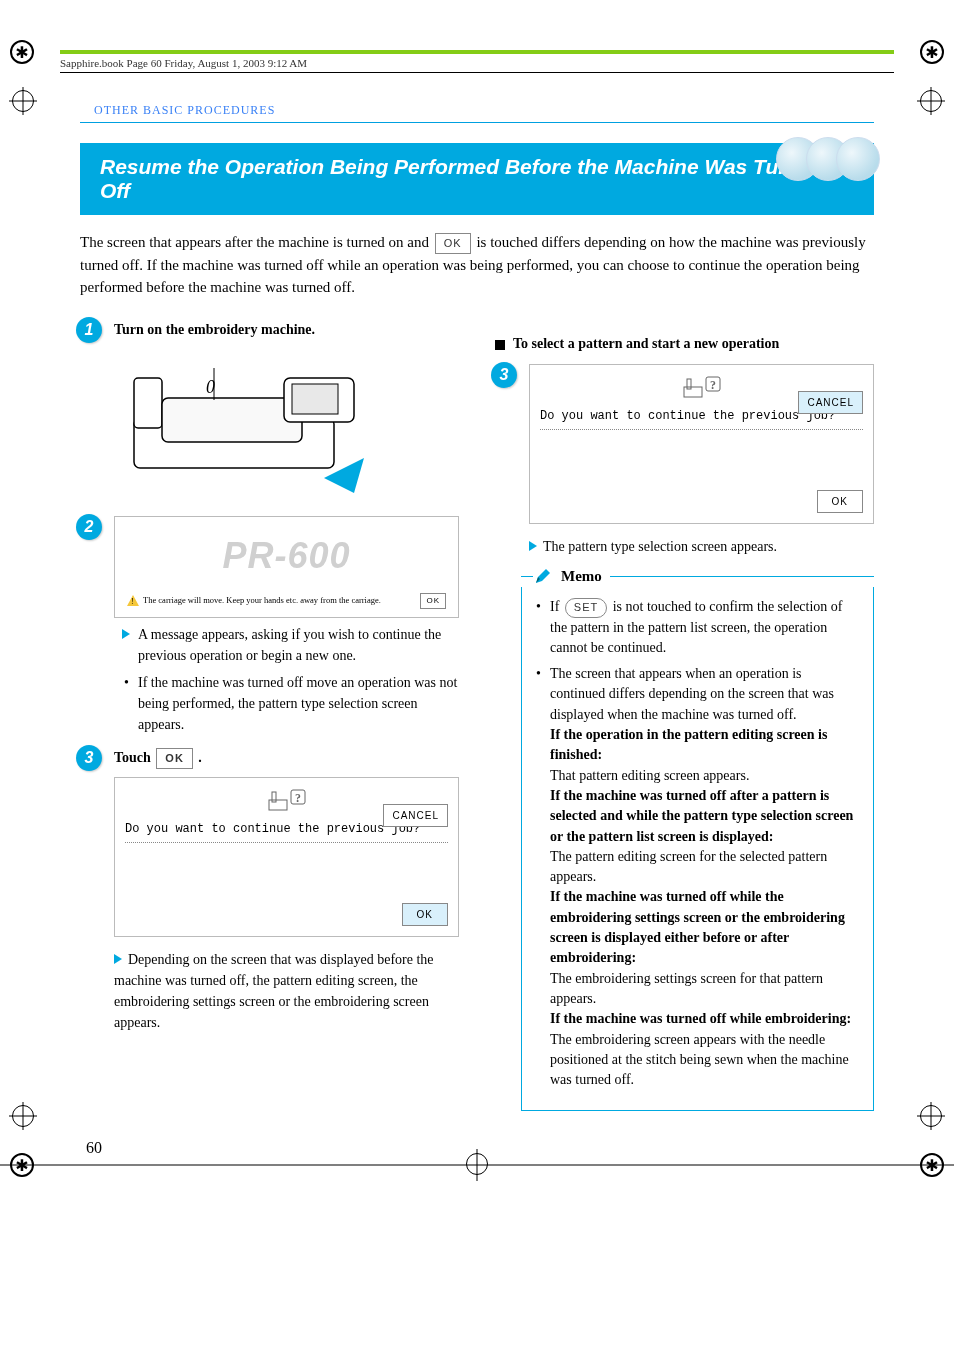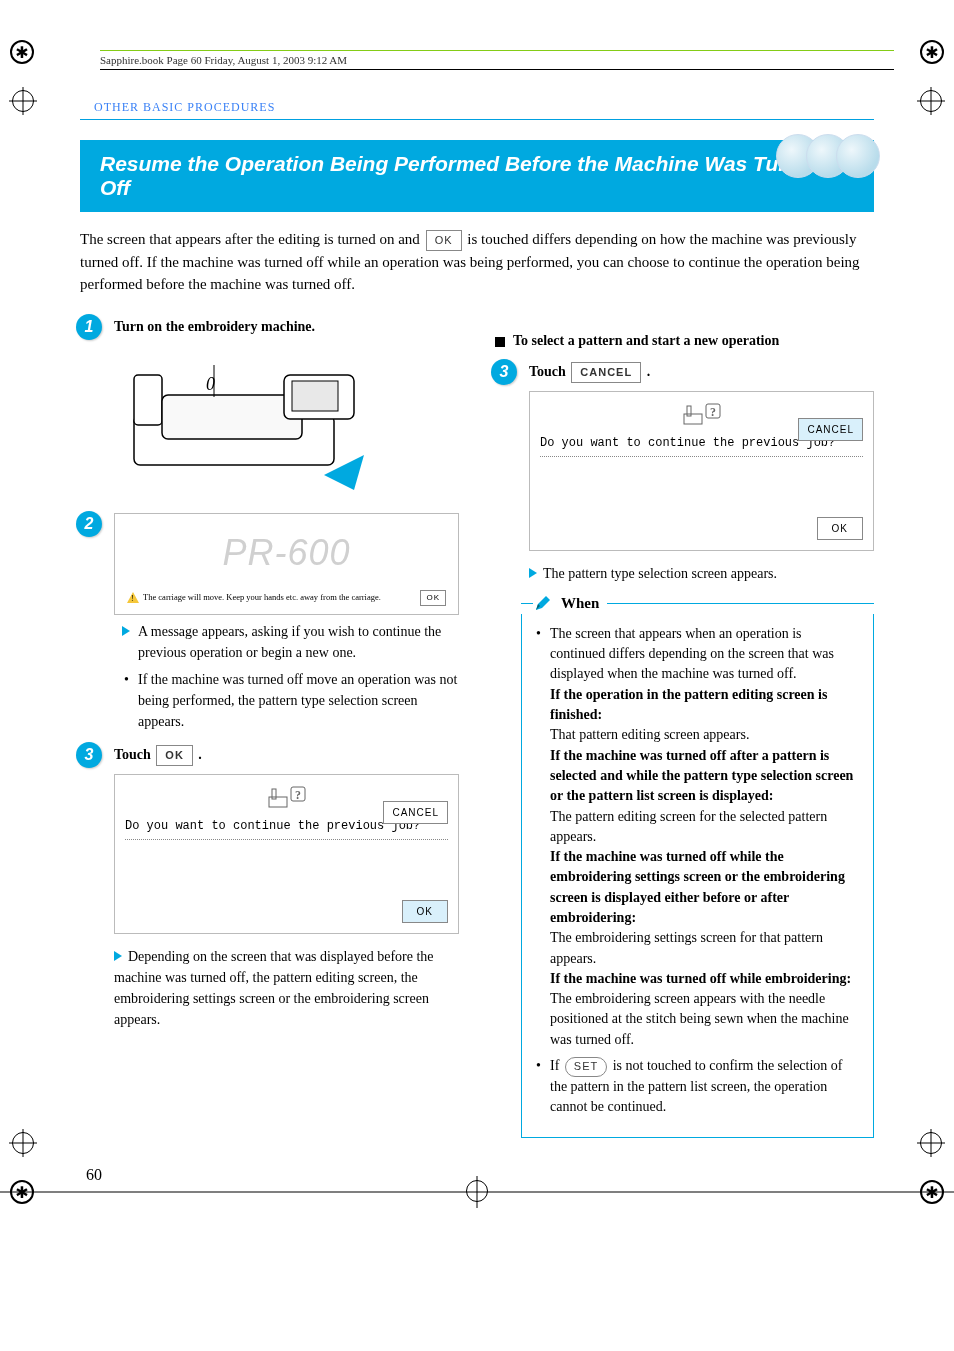--- a/index.html
+++ b/index.html
@@ -11,23 +11,22 @@
     position: relative;
     color: #000;
   }
   .page-wrap {
     position: relative;
     padding: 50px 60px 60px 60px;
   }
   .book-header {
     font-size: 11px;
     color: #333;
-    margin-left: 40px;
     margin-bottom: 30px;
-    border-top: 1px solid #84cc16;
+    border-top: 4px solid #84cc16;
     border-bottom: 1px solid #000;
     padding: 3px 0;
   }
   .crop-mark {
     position: absolute;
     width: 24px; height: 24px;
     border: 2px solid #000;
     border-radius: 50%;
     display: flex; align-items: center; justify-content: center;
   }
@@ -146,21 +145,21 @@
     margin: 10px 0 6px 34px;
     border: 1px solid #bbb;
     padding: 12px 8px 8px 8px;
     background: #fff;
     text-align: center;
   }
   .pr600-logo {
     font-family: 'Arial Black', Arial, sans-serif;
     font-size: 36px;
     font-style: italic;
-    font-weight: 400;
+    font-weight: 700;
     color: #d0d0d0;
     letter-spacing: 1px;
     margin-bottom: 10px;
   }
   .pr600-msg {
     font-size: 8.5px;
     text-align: left;
     padding: 0 4px;
     display: flex;
     align-items: center;
@@ -317,21 +316,21 @@
     <div class="title-banner">
       <span>Resume the Operation Being Performed Before the Machine Was Turned Off</span>
       <div class="banner-circles">
         <div class="c"></div>
           <div class="c"></div>
           <div class="c"></div>
       </div>
     </div>
 
     <p class="intro">
-      <span>The screen that appears after the editing is turned on and </span>
+      <span>The screen that appears after the machine is turned on and </span>
       <span class="ok-chip">OK</span>
       <span> is touched differs depending on how the machine was previously turned off. If the machine was turned off while an operation was being performed, you can choose to continue the operation being performed before the machine was turned off.</span>
     </p>
 
     <div class="columns">
 
       <div class="col">
 
         <div class="step">
           <div class="step-badge">
@@ -411,25 +410,20 @@
 
         <div class="sub-heading">
           <div class="square"></div>
           <span>To select a pattern and start a new operation</span>
         </div>
 
         <div class="step">
           <div class="step-badge">
               <span>3</span>
             </div>
-          <div class="step-title">
-            <span>Touch </span>
-            <span class="cancel-chip">CANCEL</span>
-            <span>.</span>
-          </div>
 
           <div class="dialog-box">
             <div class="dialog-icon">
               <svg width="40" height="26" viewBox="0 0 40 26">
                 <rect x="2" y="12" width="18" height="10" fill="none" stroke="#666"></rect>
                 <rect x="5" y="4" width="4" height="10" fill="none" stroke="#666"></rect>
                 <rect x="24" y="2" width="14" height="14" rx="2" fill="none" stroke="#666"></rect>
                 <text x="28" y="14" font-size="12" font-weight="bold" fill="#666">?</text>
               </svg>
             </div>
@@ -443,40 +437,40 @@
           </div>
         </div>
 
         <div class="memo-box">
           <div class="memo-header">
             <div class="line-l"></div>
             <svg class="memo-icon" viewBox="0 0 20 20">
               <polygon points="3,17 5,11 13,3 17,7 9,15" fill="#00A9E0"></polygon>
               <polygon points="3,17 5,11 7,13" fill="#067"></polygon>
             </svg>
-            <span class="memo-title">When</span>
+            <span class="memo-title">Memo</span>
             <div class="line-r"></div>
           </div>
           <ul class="memo-ul">
+            <li>
+              <span>If </span>
+              <span class="set-chip">SET</span>
+              <span> is not touched to confirm the selection of the pattern in the pattern list screen, the operation cannot be continued.</span>
+            </li>
             <li>
               <span>The screen that appears when an operation is continued differs depending on the screen that was displayed when the machine was turned off.</span><br>
               <span class="bold">If the operation in the pattern editing screen is finished:</span><br>
               <span>That pattern editing screen appears.</span><br>
               <span class="bold">If the machine was turned off after a pattern is selected and while the pattern type selection screen or the pattern list screen is displayed:</span><br>
               <span>The pattern editing screen for the selected pattern appears.</span><br>
               <span class="bold">If the machine was turned off while the embroidering settings screen or the embroidering screen is displayed either before or after embroidering:</span><br>
               <span>The embroidering settings screen for that pattern appears.</span><br>
               <span class="bold">If the machine was turned off while embroidering:</span><br>
               <span>The embroidering screen appears with the needle positioned at the stitch being sewn when the machine was turned off.</span>
             </li>
-            <li>
-              <span>If </span>
-              <span class="set-chip">SET</span>
-              <span> is not touched to confirm the selection of the pattern in the pattern list screen, the operation cannot be continued.</span>
-            </li>
           </ul>
         </div>
 
       </div>
     </div>
 
     <div class="page-num">60</div>
   </div>
 </div>
 

